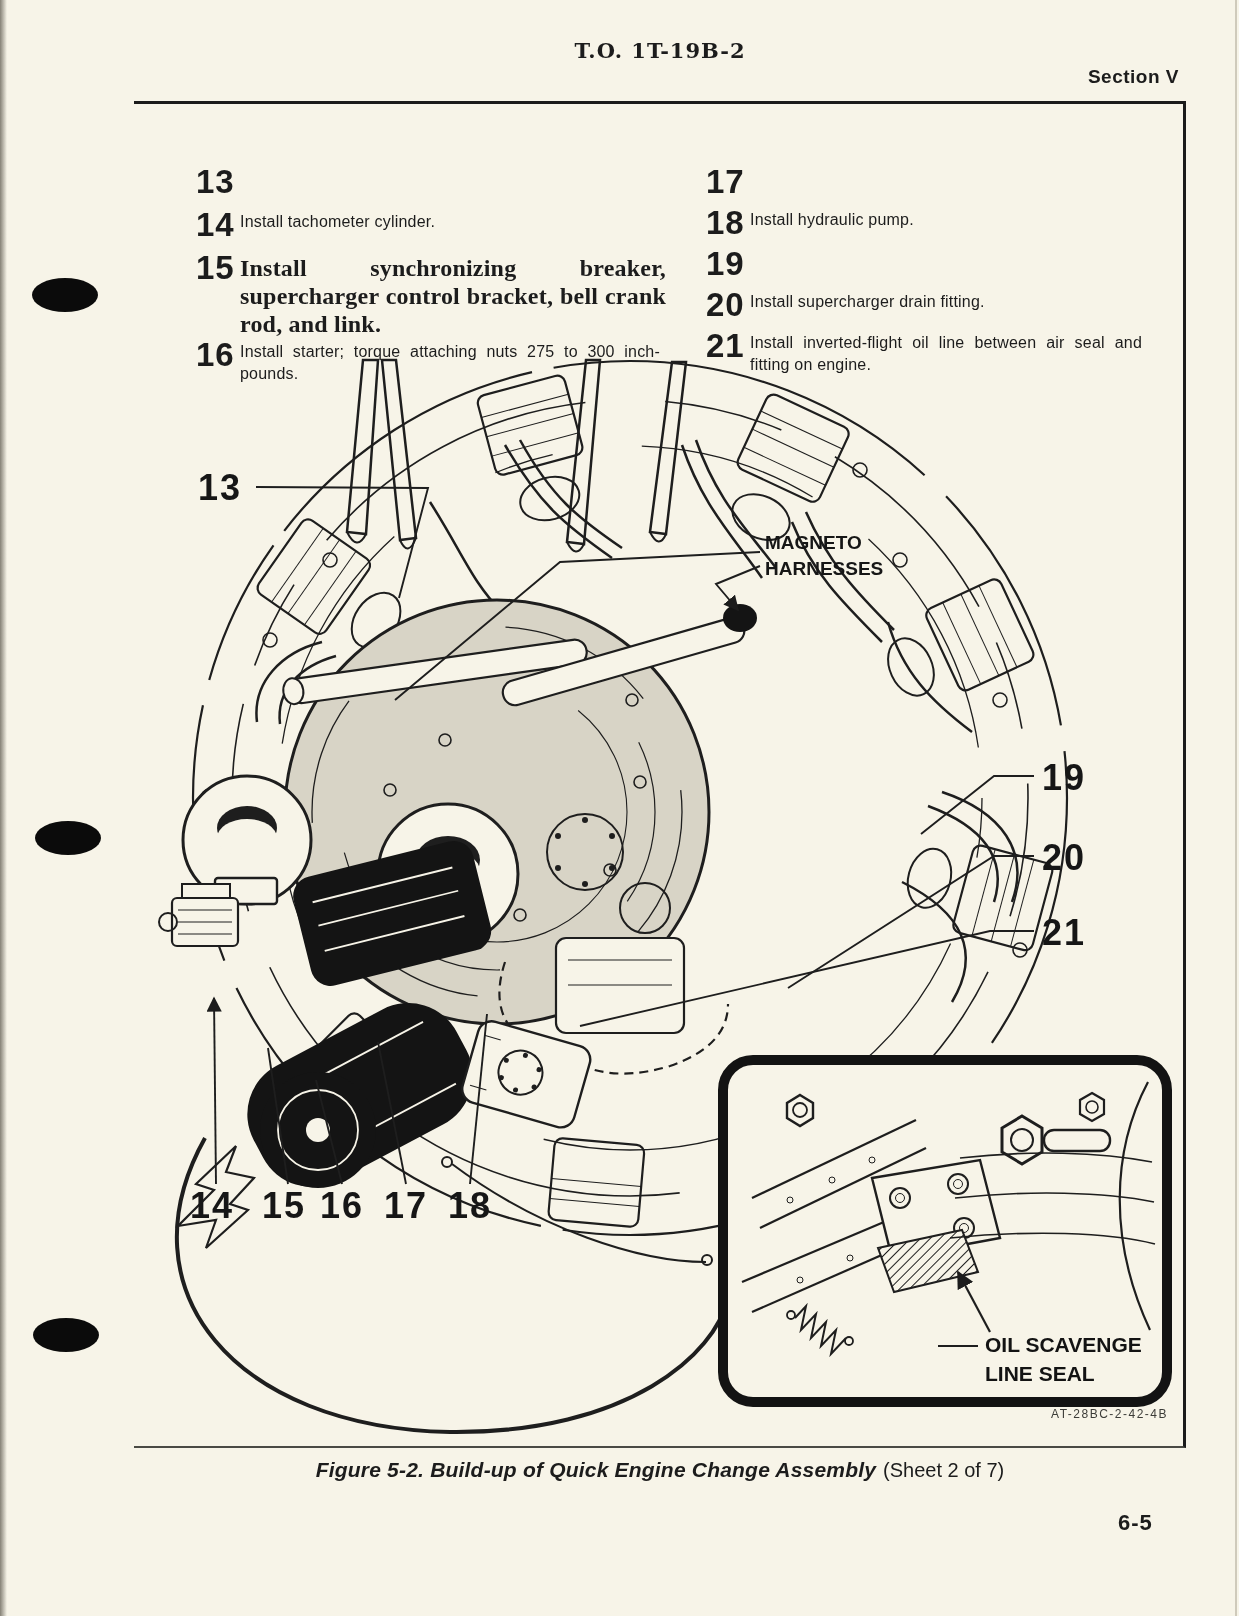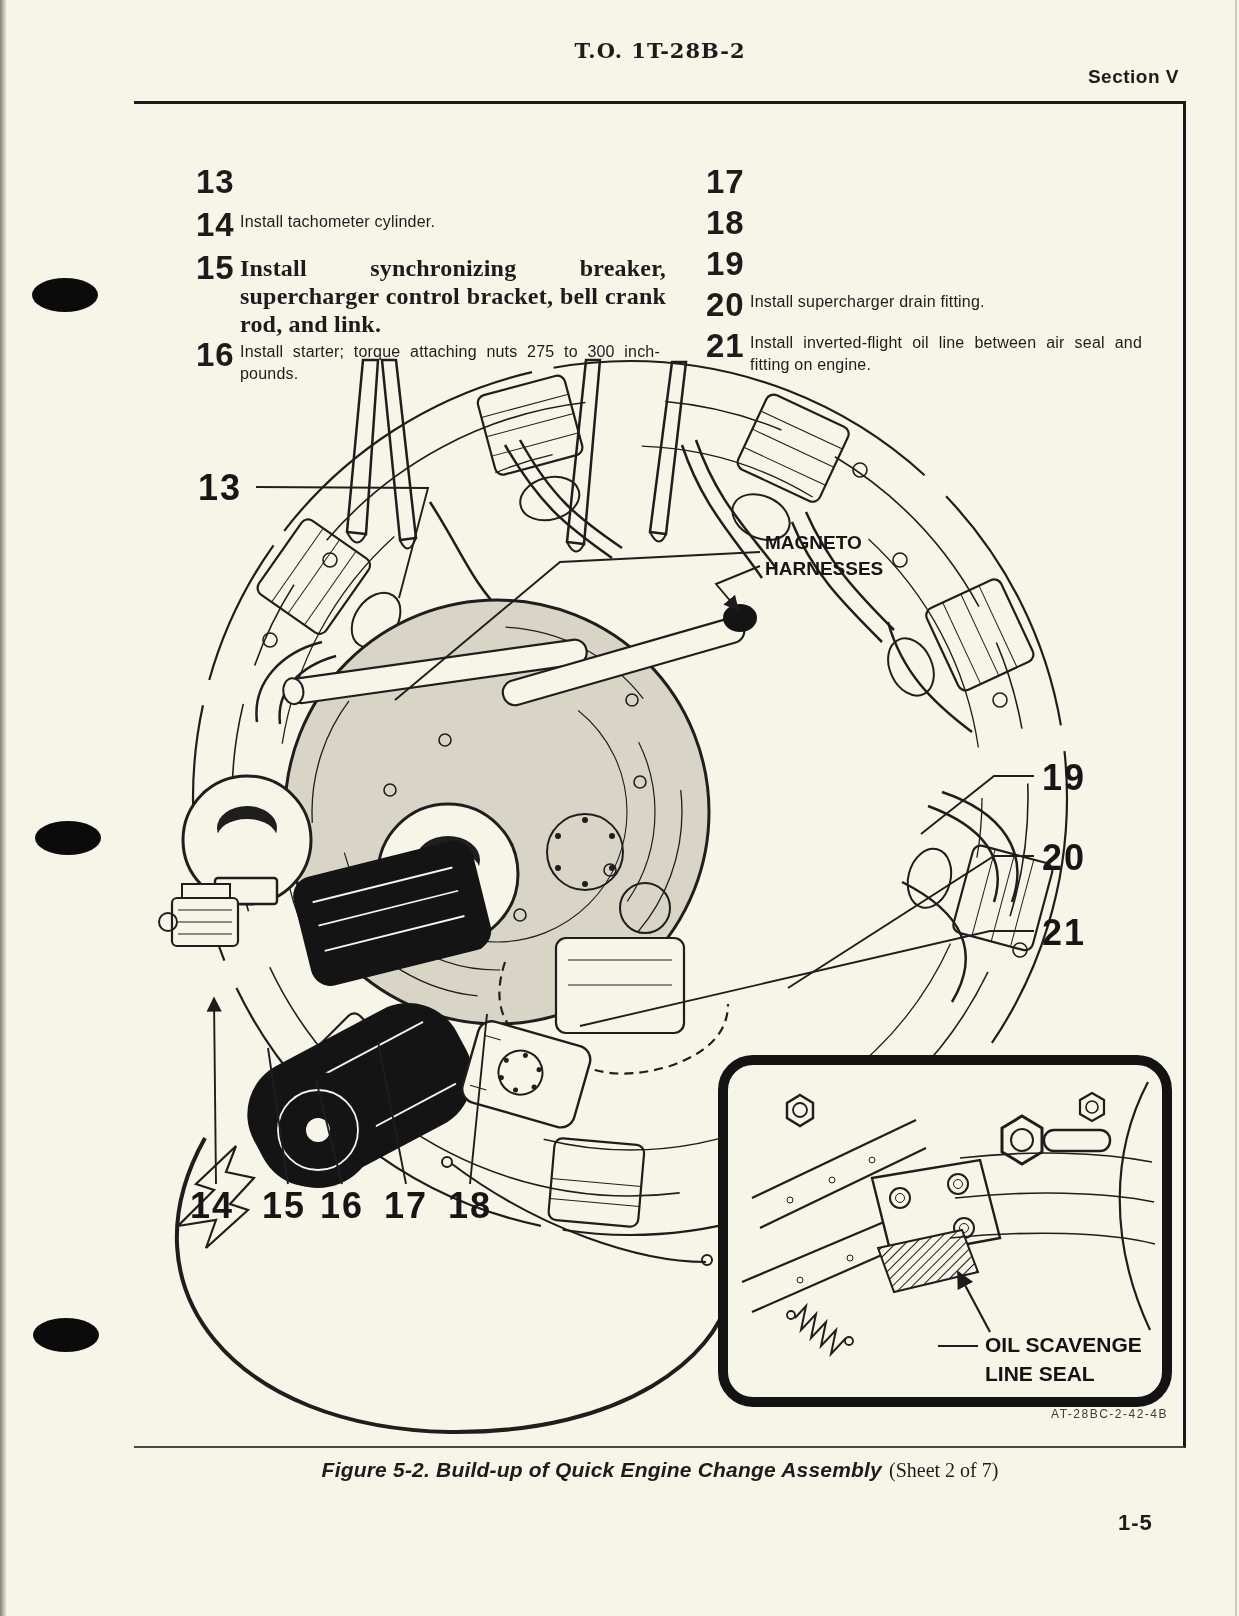--- a/index.html
+++ b/index.html
@@ -41,33 +41,33 @@
   svg.figure{position:absolute;left:0;top:0;}
   .ln{stroke:#1e1e1e;fill:none;}
   .callout{font-family:"Liberation Sans",sans-serif;font-size:36px;font-weight:700;
     letter-spacing:2px;fill:#161616;}
   .figlabel{font-family:"Liberation Sans",sans-serif;font-size:19px;font-weight:700;fill:#161616;}
   .insetlabel{font-family:"Liberation Sans",sans-serif;font-size:21px;font-weight:700;fill:#131313;}
   .imgcode{font-family:"Liberation Sans",sans-serif;font-size:12px;letter-spacing:1.5px;fill:#3c3c38;}
 
   .caption{position:absolute;left:134px;top:1458px;width:1052px;text-align:center;white-space:nowrap;}
   .caption .cap-main{font-size:21px;font-weight:700;font-style:italic;letter-spacing:.2px;}
-  .caption .cap-sheet{font-family:Liberation Serif, serif;font-size:20px;margin-left:7px;}
+  .caption .cap-sheet{font-family:Liberation Sans, sans-serif;font-size:20px;margin-left:7px;}
   .page-number{position:absolute;left:1118px;top:1510px;font-size:22px;font-weight:700;letter-spacing:1px;}
 </style>
 </head>
 <body>
 
 <div class="page-edge-left"></div>
 <div class="page-edge-right"></div>
 <div class="binder-hole hole1"></div>
 <div class="binder-hole hole2"></div>
 <div class="binder-hole hole3"></div>
 
-<div class="doc-number">T.O. 1T-28B-2</div>
+<div class="doc-number">T.O. 1T-19B-2</div>
 <div class="section-label">Section V</div>
 
 <div class="content-box">
 
   <div class="col col-left">
     <div class="instr">
       <span class="inum">13</span>
     </div>
     <div class="instr">
       <span class="inum">14</span>
@@ -82,20 +82,21 @@
       <p class="itext">Install starter; torque attaching nuts 275 to 300 inch-pounds.</p>
     </div>
   </div>
 
   <div class="col col-right">
     <div class="instr">
       <span class="inum">17</span>
     </div>
     <div class="instr">
       <span class="inum">18</span>
+      <p class="itext">Install hydraulic pump.</p>
     </div>
     <div class="instr">
       <span class="inum">19</span>
     </div>
     <div class="instr">
       <span class="inum">20</span>
       <p class="itext">Install supercharger drain fitting.</p>
     </div>
     <div class="instr">
       <span class="inum">21</span>
@@ -403,13 +404,13 @@
     <text class="insetlabel" x="985" y="1381">LINE SEAL</text>
   </g>
 
   <text class="imgcode" x="1168" y="1418" text-anchor="end">AT-28BC-2-42-4B</text>
 </svg>
 
 <div class="caption">
   <span class="cap-main">Figure 5-2. Build-up of Quick Engine Change Assembly</span><span class="cap-sheet">(Sheet 2 of 7)</span>
 </div>
 
-<div class="page-number">1-5</div>
+<div class="page-number">6-5</div>
 
 </body></html>

